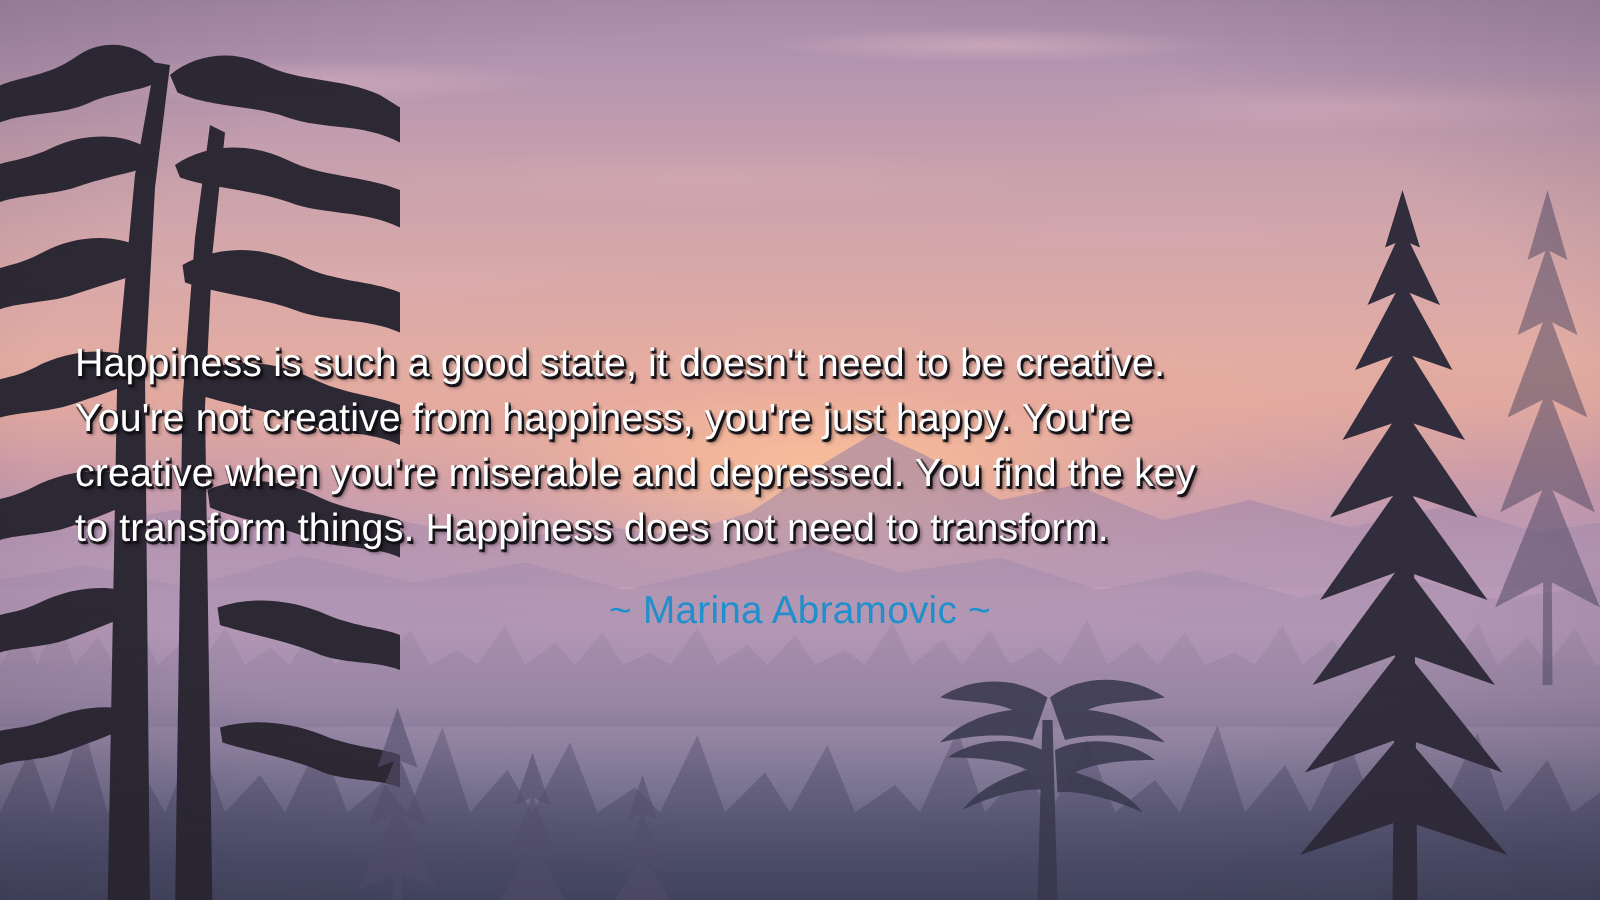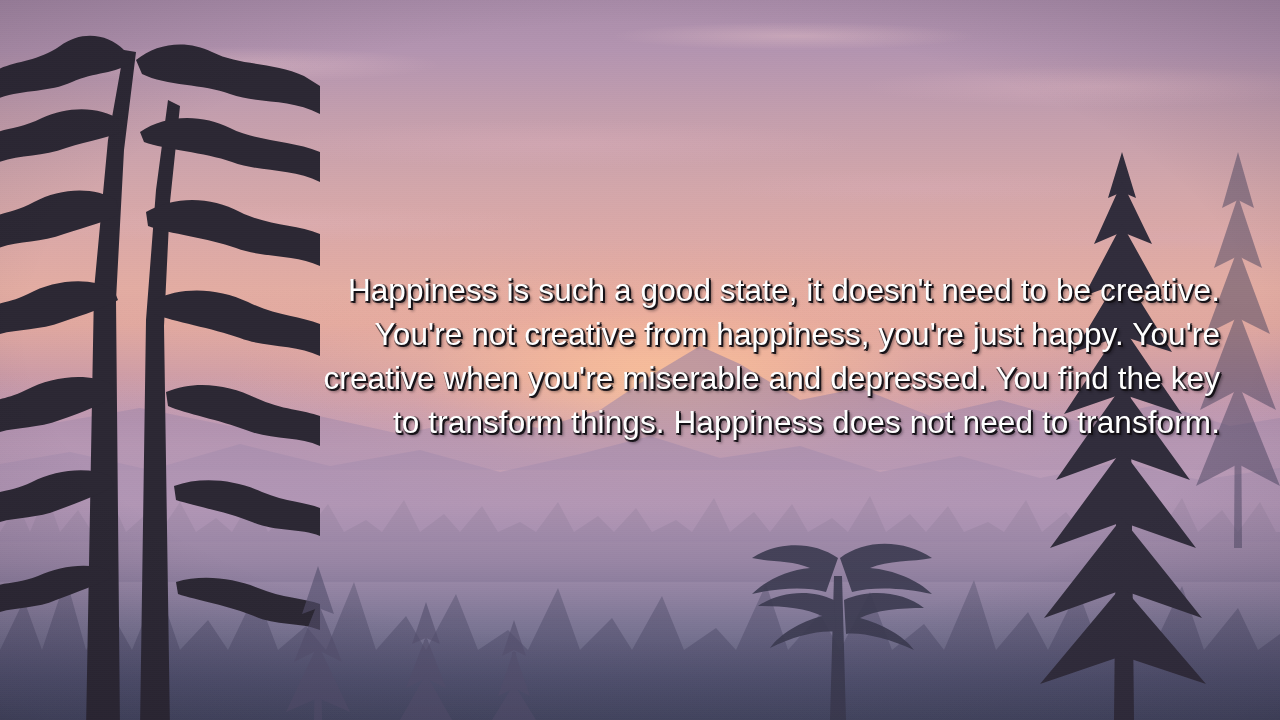--- a/index.html
+++ b/index.html
@@ -95,21 +95,21 @@
     opacity:.16;
     background-image:
       repeating-linear-gradient(0deg, rgba(255,255,255,.05) 0 1px, rgba(0,0,0,.05) 1px 2px);
   }
 
   
   .quote-wrap {
     position: absolute;
     left: 0; right: 0;
     top: 268px;
-    text-align: right;
+    text-align: left;
     padding: 0 60px;
     box-sizing: border-box;
   }
   .quote-text {
     margin: 0;
     color: #ffffff;
     font-size: 31.5px;
     line-height: 44px;
     letter-spacing: .1px;
     text-shadow:
@@ -277,14 +277,15 @@
   <div class="layer vignette"></div>
   <div class="layer grain"></div>
 
   <div class="quote-wrap">
     <p class="quote-text">Happiness is such a good state, it doesn't need to be creative.
 You're not creative from happiness, you're just happy. You're
 creative when you're miserable and depressed. You find the key
 to transform things. Happiness does not need to transform.</p>
   </div>
 
+  <p class="attrib">~ Marina Abramovic ~</p>
 
 </div>
 
 </body></html>

